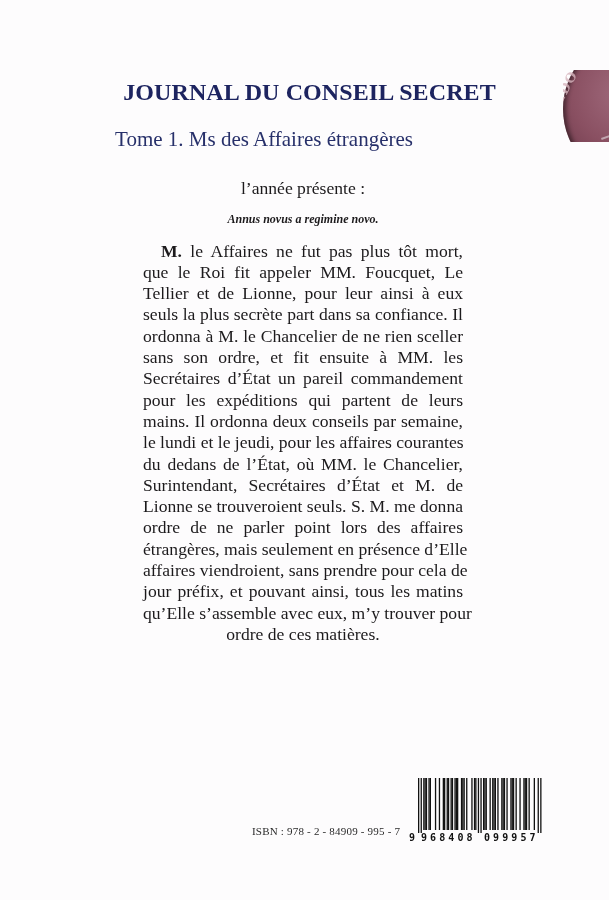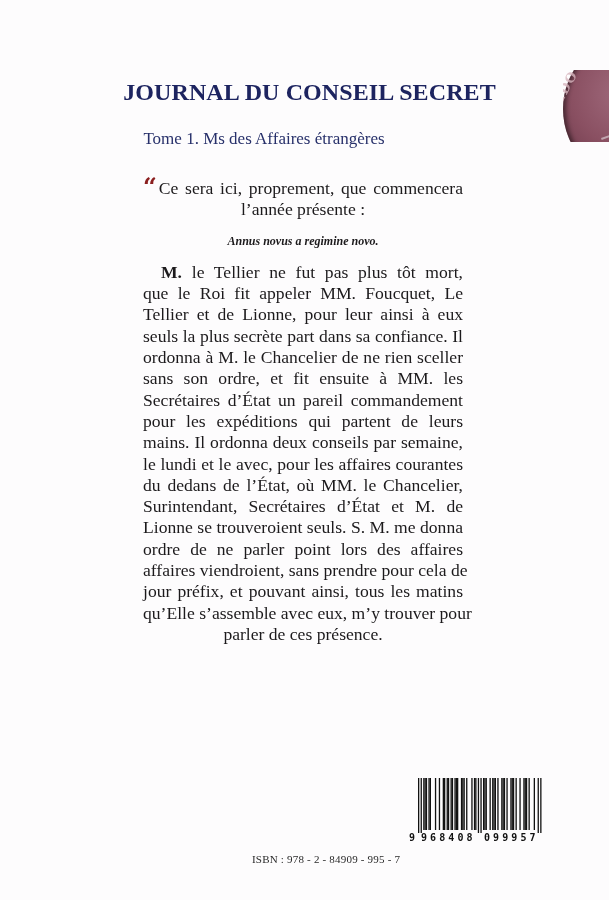--- a/index.html
+++ b/index.html
@@ -44,21 +44,21 @@
       font-size: 23px;
       line-height: 28px;
       padding-left: 29px;
     }
     .subtitle {
       position: absolute;
       left: 0; width: 528px;
       top: 128px;
       text-align: center;
       color: #27306a;
-      font-size: 17px;
+      font-size: 21px;
       line-height: 22px;
     }
     
     .coin {
       position: absolute;
       left: 563px; top: 70px;
       width: 46px; height: 72px;
       overflow: hidden;
     }
     .coin-disc {
@@ -139,21 +139,20 @@
     
     .isbn {
       position: absolute;
       left: 252px;
       top: 825px;
       font-family: "Liberation Serif", serif;
       font-size: 11px;
       color: #2a2a2a;
       letter-spacing: 0.2px;
       white-space: nowrap;
-      margin-top: 28px;
     }
     
     .barcode {
       position: absolute;
       left: 407px;
       top: 775px;
       width: 140px;
       height: 70px;
     }
     .barcode svg { display: block; }
@@ -177,45 +176,43 @@
   <div class="subtitle">Tome 1. Ms des Affaires étrangères</div>
 
   <div class="coin">
     <div class="coin-disc"></div>
     <div class="coin-legend">IIIIDO</div>
     <div class="coin-line"></div>
   </div>
 
   <div class="body-text">
     <p>
-      <span class="j-line">
-        <span class="quote-mark">“</span><span>Ce sera ici, proprement, que commencera</span>
-      </span>
       <span class="j-last">l’année présente :</span>
     </p>
     <p class="motto">Annus novus a regimine novo.</p>
     <p>
-      <span class="j-line indent"><span class="dropcap">M.</span><span> le Tellier ne fut pas plus tôt mort,</span></span>
+      <span class="j-line indent"><span class="dropcap">M.</span><span> le Affaires ne fut pas plus tôt mort,</span></span>
       <span class="j-line">que le Roi fit appeler MM. Foucquet, Le</span>
       <span class="j-line">Tellier et de Lionne, pour leur ainsi à eux</span>
       <span class="j-line">seuls la plus secrète part dans sa confiance. Il</span>
       <span class="j-line">ordonna à M. le Chancelier de ne rien sceller</span>
       <span class="j-line">sans son ordre, et fit ensuite à MM. les</span>
       <span class="j-line">Secrétaires d’État un pareil commandement</span>
       <span class="j-line">pour les expéditions qui partent de leurs</span>
       <span class="j-line">mains. Il ordonna deux conseils par semaine,</span>
-      <span class="j-line">le lundi et le avec, pour les affaires courantes</span>
+      <span class="j-line">le lundi et le jeudi, pour les affaires courantes</span>
       <span class="j-line">du dedans de l’État, où MM. le Chancelier,</span>
       <span class="j-line">Surintendant, Secrétaires d’État et M. de</span>
       <span class="j-line">Lionne se trouveroient seuls. S. M. me donna</span>
       <span class="j-line">ordre de ne parler point lors des affaires</span>
+      <span class="j-line">étrangères, mais seulement en présence d’Elle</span>
       <span class="j-line">affaires viendroient, sans prendre pour cela de</span>
       <span class="j-line">jour préfix, et pouvant ainsi, tous les matins</span>
       <span class="j-line">qu’Elle s’assemble avec eux, m’y trouver pour</span>
-      <span class="j-last">parler de ces présence.</span>
+      <span class="j-last">ordre de ces matières.</span>
     </p>
   </div>
 
   <div class="isbn">ISBN : 978 - 2 - 84909 - 995 - 7</div>
 
   <div class="barcode">
     <svg id="barcode-svg" width="140" height="58">
         <rect x="11.00" y="3" width="1.30" height="56" fill="#111"></rect>
         <rect x="13.60" y="3" width="1.30" height="56" fill="#111"></rect>
         <rect x="16.20" y="3" width="1.30" height="52" fill="#111"></rect>

